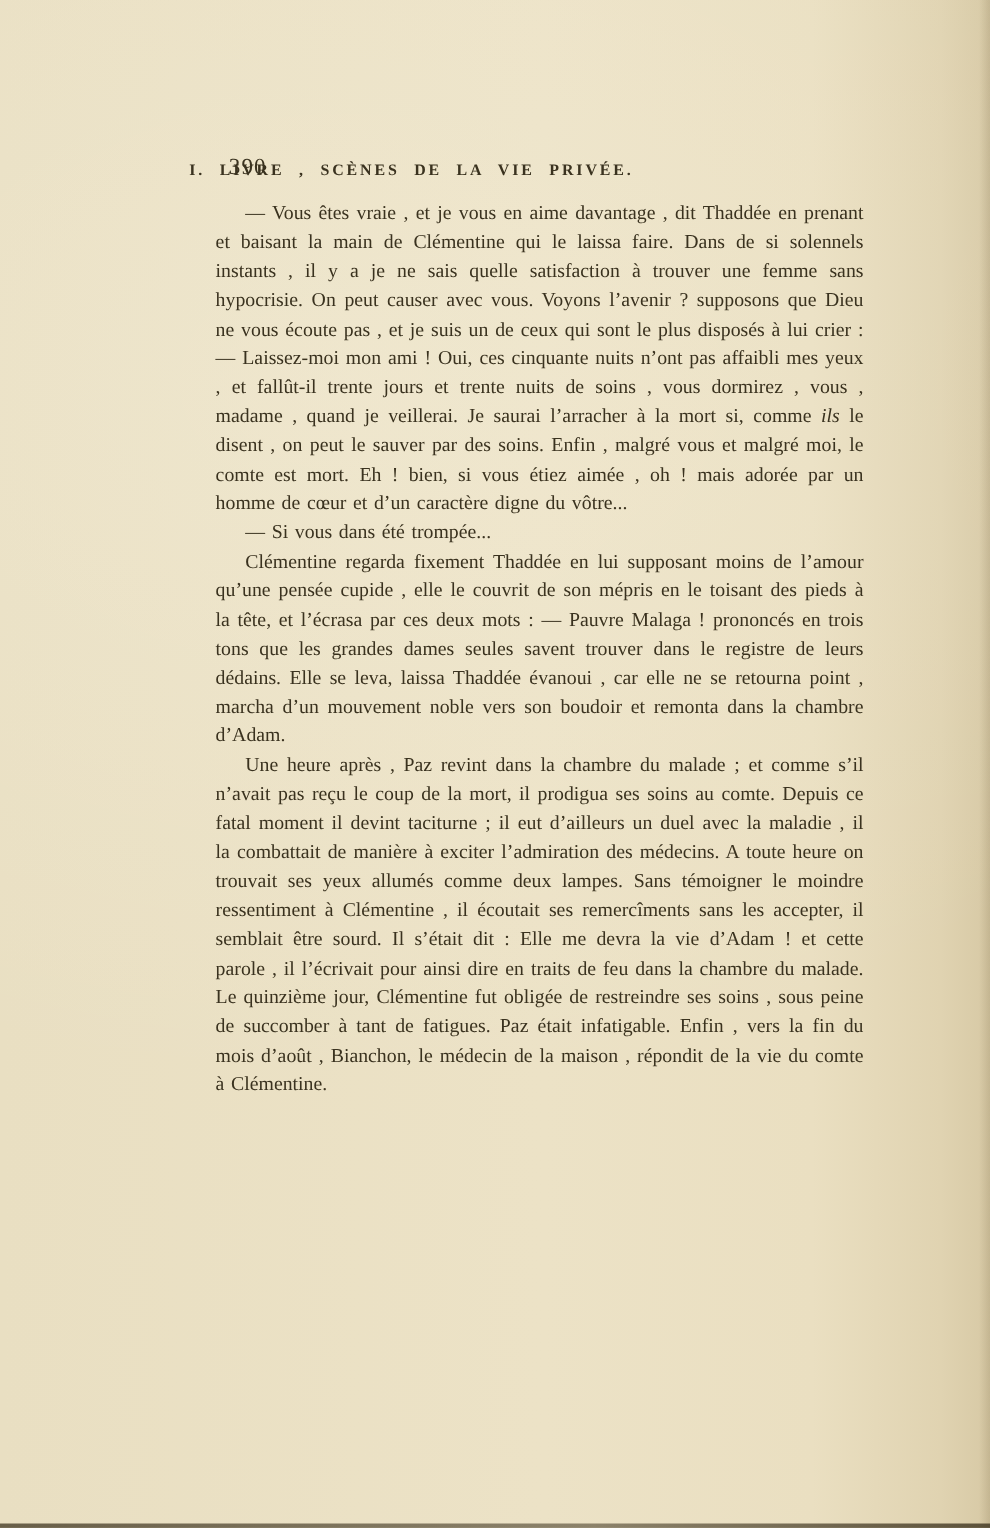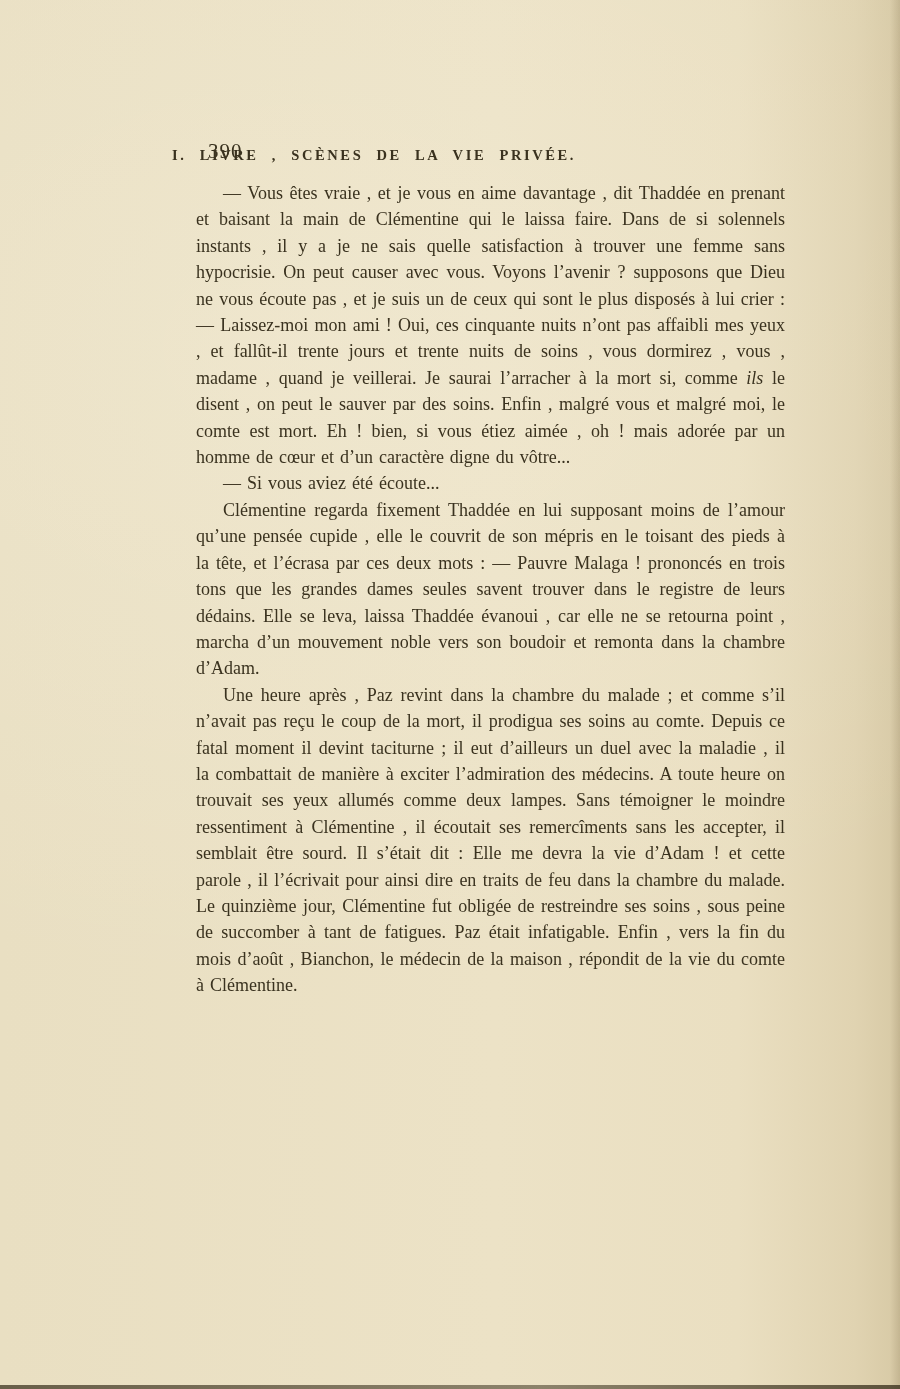--- a/index.html
+++ b/index.html
@@ -91,21 +91,21 @@
 
 <div class="page">
 
   <div class="header">
     <span class="page-number">390</span>
     <span class="running-title">I. LIVRE , SCÈNES DE LA VIE PRIVÉE.</span>
   </div>
 
   <div class="text-block">
     <p class="para"><span>— Vous êtes vraie , et je vous en aime davantage , dit Thaddée en prenant et baisant la main de Clémentine qui le laissa faire. Dans de si solennels instants , il y a je ne sais quelle satisfaction à trouver une femme sans hypocrisie. On peut causer avec vous. Voyons l’avenir ? supposons que Dieu ne vous écoute pas , et je suis un de ceux qui sont le plus disposés à lui crier : — Laissez-moi mon ami ! Oui, ces cinquante nuits n’ont pas affaibli mes yeux , et fallût-il trente jours et trente nuits de soins , vous dormirez , vous , madame , quand je veillerai. Je saurai l’arracher à la mort si, comme </span><em class="it">ils</em><span> le disent , on peut le sauver par des soins. Enfin , malgré vous et malgré moi, le comte est mort. Eh ! bien, si vous étiez aimée , oh ! mais adorée par un homme de cœur et d’un caractère digne du vôtre...</span></p>
-    <p class="para"><span>— Si vous aviez été écoute...</span></p>
+    <p class="para"><span>— Si vous dans été trompée...</span></p>
     <p class="para"><span>Clémentine regarda fixement Thaddée en lui supposant moins de l’amour qu’une pensée cupide , elle le couvrit de son mépris en le toisant des pieds à la tête, et l’écrasa par ces deux mots : — Pauvre Malaga ! prononcés en trois tons que les grandes dames seules savent trouver dans le registre de leurs dédains. Elle se leva, laissa Thaddée évanoui , car elle ne se retourna point , marcha d’un mouvement noble vers son boudoir et remonta dans la chambre d’Adam.</span></p>
     <p class="para"><span>Une heure après , Paz revint dans la chambre du malade ; et comme s’il n’avait pas reçu le coup de la mort, il prodigua ses soins au comte. Depuis ce fatal moment il devint taciturne ; il eut d’ailleurs un duel avec la maladie , il la combattait de manière à exciter l’admiration des médecins. A toute heure on trouvait ses yeux allumés comme deux lampes. Sans témoigner le moindre ressentiment à Clémentine , il écoutait ses remercîments sans les accepter, il semblait être sourd. Il s’était dit : Elle me devra la vie d’Adam ! et cette parole , il l’écrivait pour ainsi dire en traits de feu dans la chambre du malade. Le quinzième jour, Clémentine fut obligée de restreindre ses soins , sous peine de succomber à tant de fatigues. Paz était infatigable. Enfin , vers la fin du mois d’août , Bianchon, le médecin de la maison , répondit de la vie du comte à Clémentine.</span></p>
   </div>
 
   <div class="edge-right"></div>
   <div class="edge-bottom"></div>
 
 </div>
 
 </body></html>

